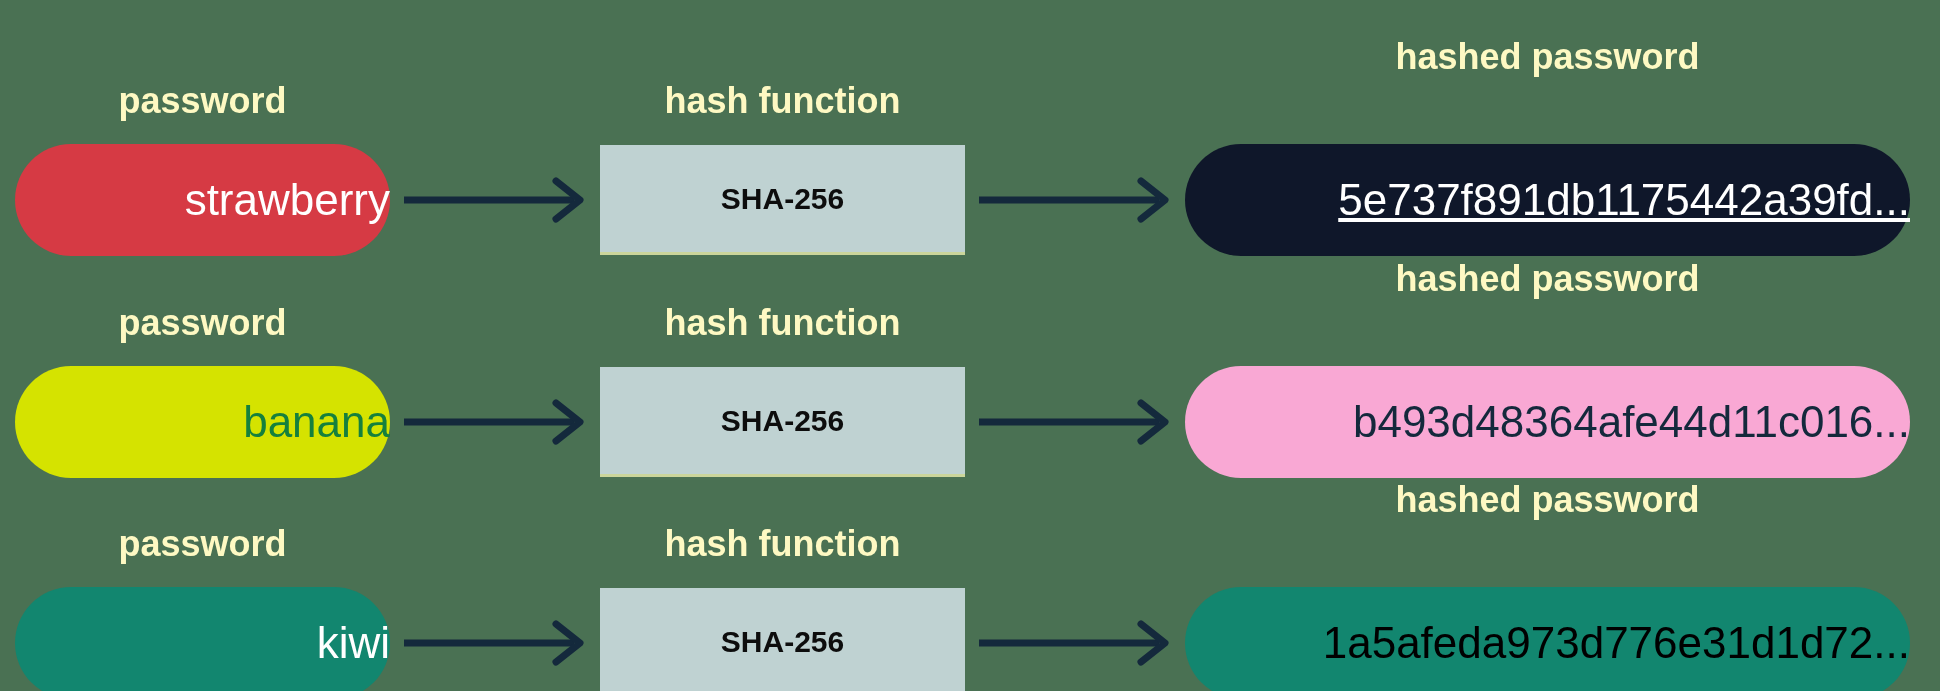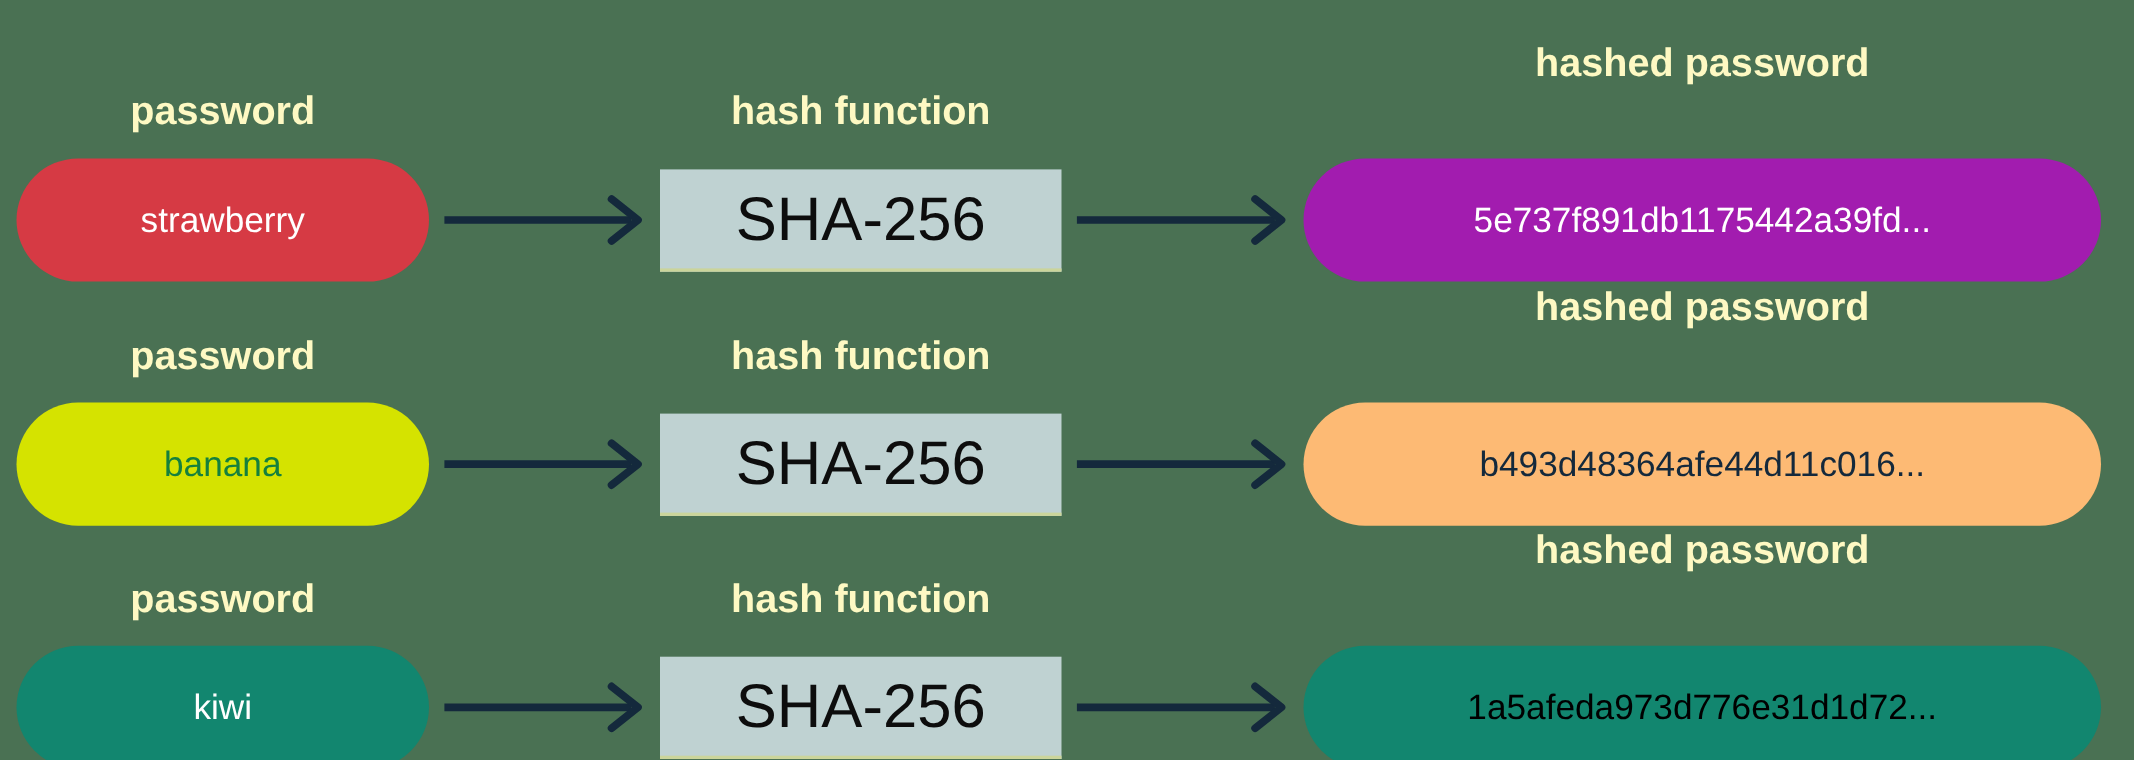--- a/index.html
+++ b/index.html
@@ -18,34 +18,34 @@
 
   .flow-label{
     font-size:36px;font-weight:600;color:#fef9c3;
     line-height:42px;margin-bottom:22px;white-space:nowrap;
   }
 
   .shape-slot{height:112px;width:100%;display:flex;align-items:center;justify-content:center;}
 
   .pill{
     width:100%;height:112px;border-radius:56px;
-    display:flex;align-items:center;justify-content:center;
-    font-size:32px;white-space:nowrap;
+    display:flex;align-items:center;justify-content:flex-end;
+    font-size:44px;white-space:nowrap;
   }
   .pill-strawberry{background:#D63A44;color:#FFFFFF;}
   .pill-banana{background:#D5E300;color:#15803d;}
   .pill-kiwi{background:#12866F;color:#FFFFFF;}
-  .pill-hash-1{background:#a21caf;color:#FFFFFF;}
-  .pill-hash-2{background:#fdba74;color:#14293C;}
+  .pill-hash-1{background:#0f172a;color:#FFFFFF;text-decoration:underline;}
+  .pill-hash-2{background:#f9a8d4;color:#14293C;}
   .pill-hash-3{background:#12866F;color:#000000;}
 
   .hash-box{
-    width:100%;height:93px;background:#BFD2D2;color:#0D0D0D;
+    width:100%;height:110px;background:#BFD2D2;color:#0D0D0D;
     display:flex;align-items:center;justify-content:center;
-    font-size:56px;font-weight:400;
+    font-size:30px;font-weight:700;
     border-bottom:3px solid #CBD59B;box-sizing:border-box;
   }
 
   .arrow-cell{height:112px;display:flex;align-items:center;justify-content:center;}
   .arrow-a{flex:0 0 210px;}
   .arrow-b{flex:0 0 220px;}
   .arrow-cell svg{display:block;}
 </style>
 </head>
 <body>

